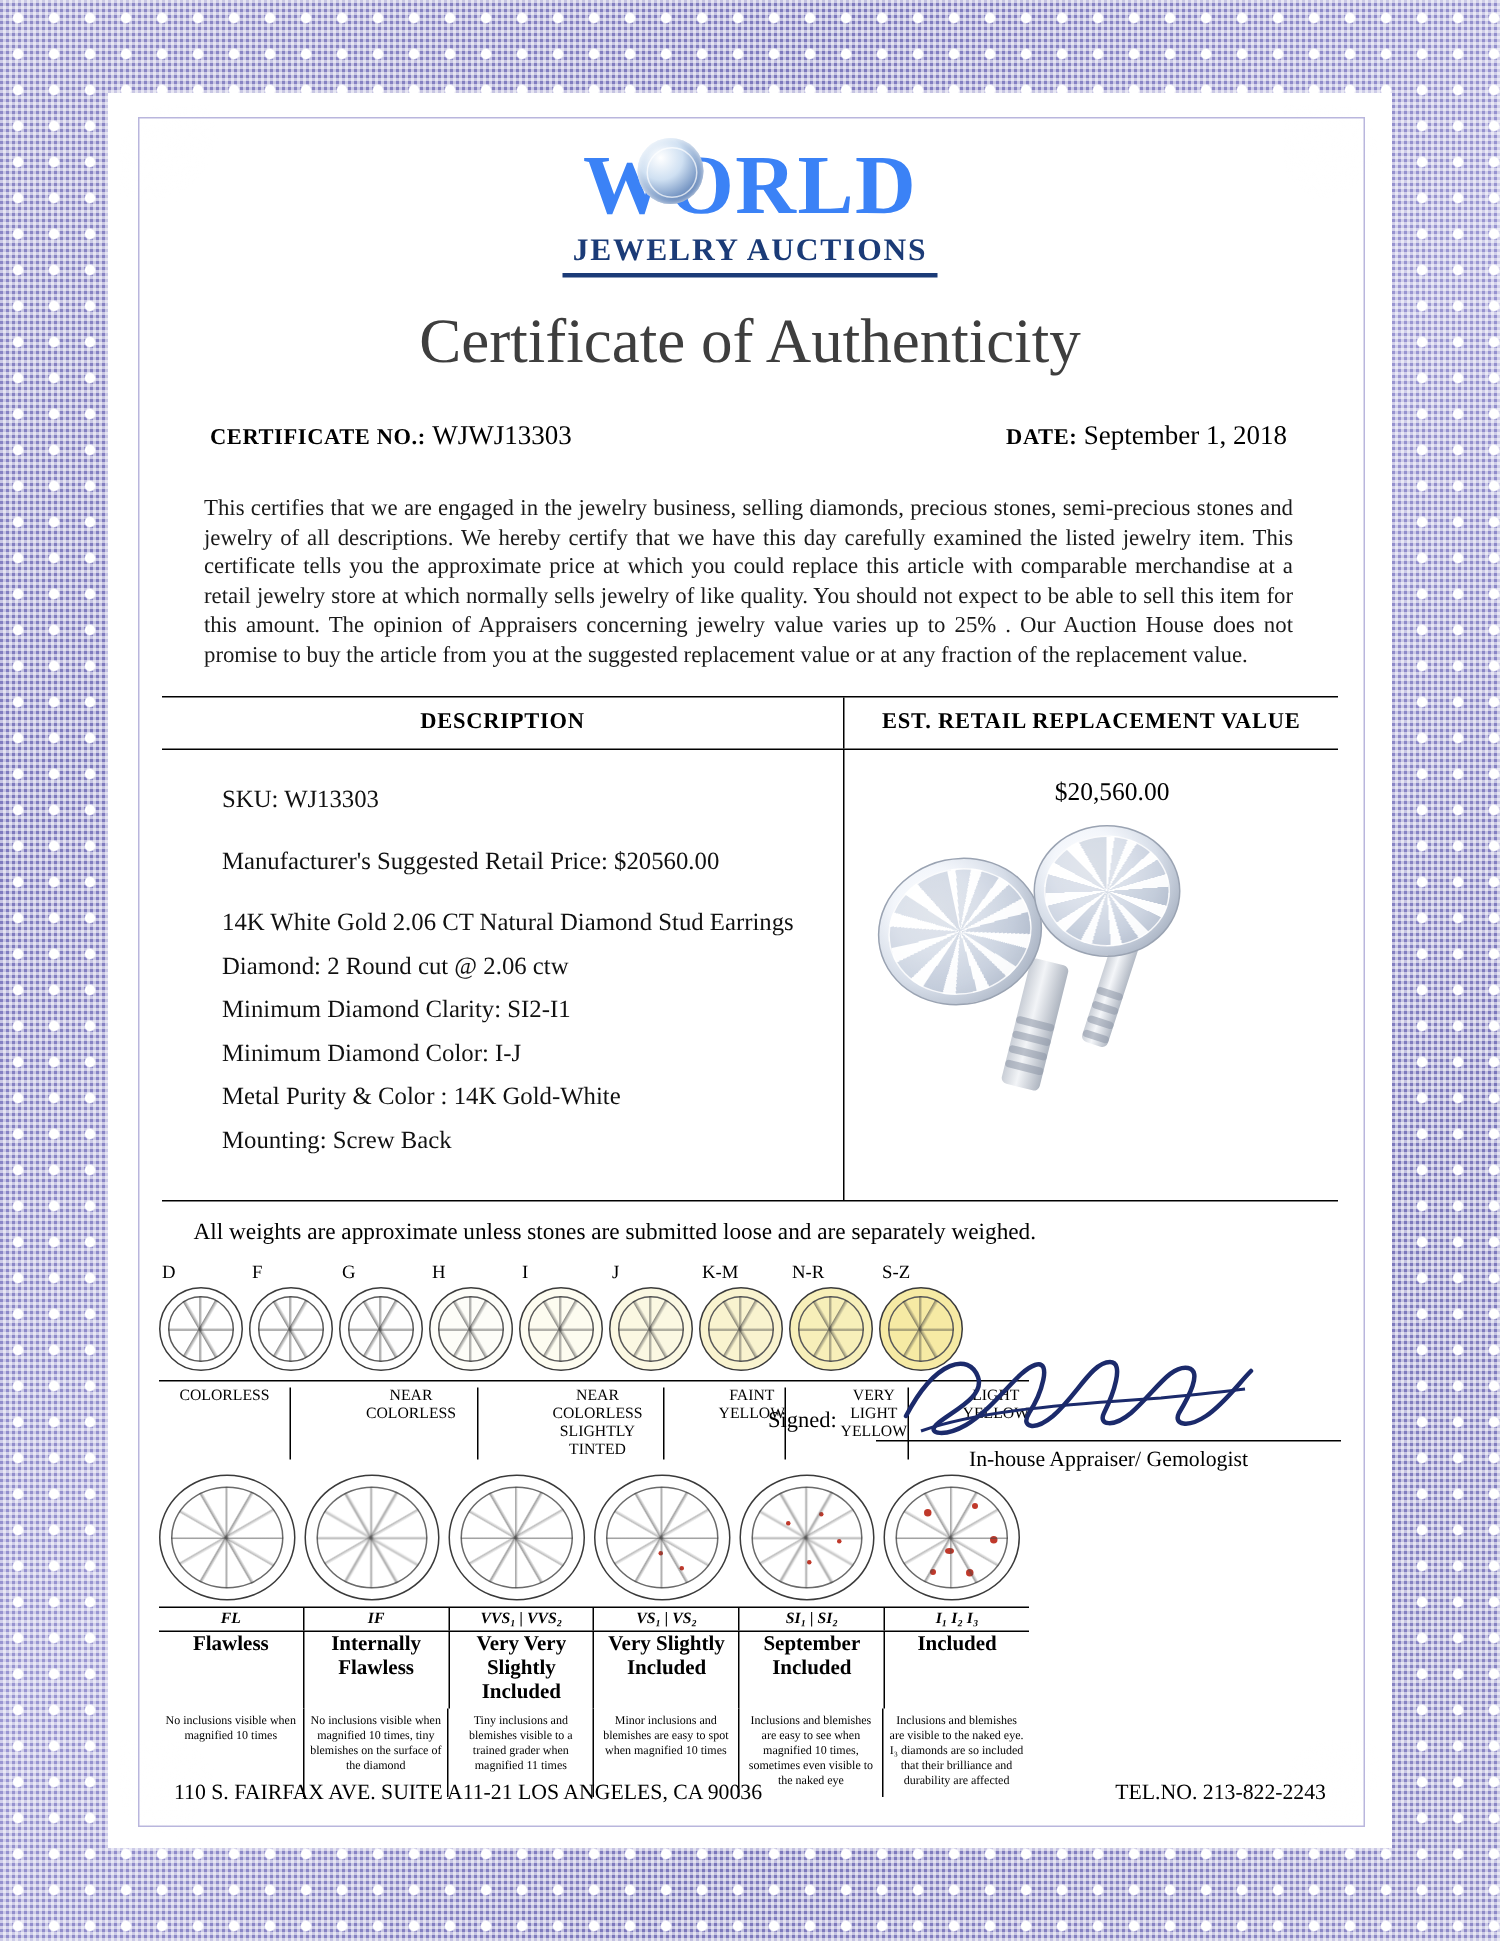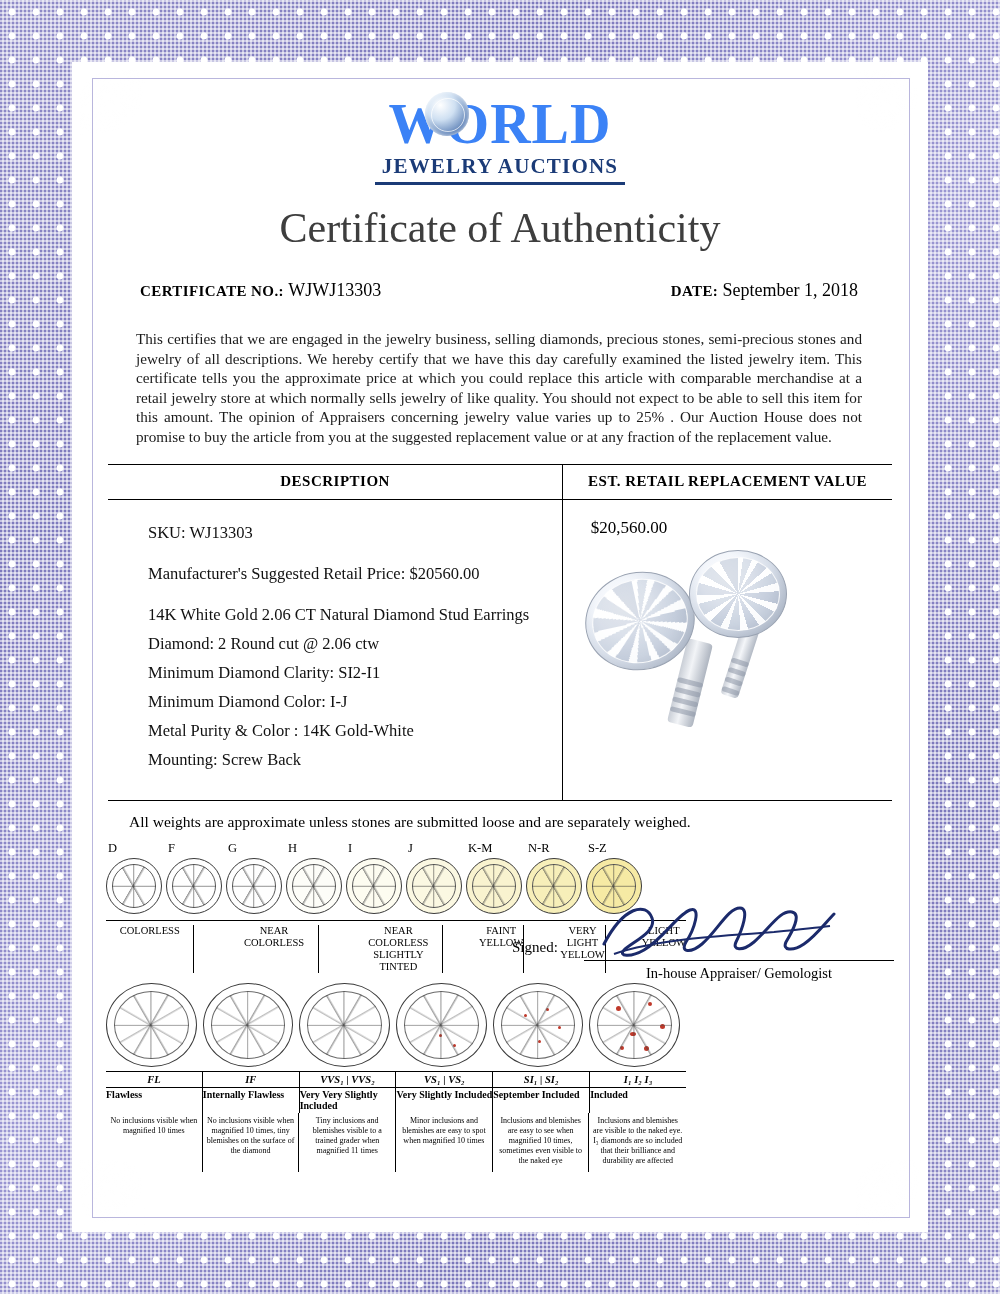--- a/index.html
+++ b/index.html
@@ -87,21 +87,21 @@
   
   .tbl{margin:18px 8px 0 8px;border-top:1.5px solid #000;border-bottom:1.5px solid #000;}
   .tbl-head{display:flex;border-bottom:1.5px solid #000;align-items:center;}
   .tbl-head div{
     font-weight:bold;font-size:15px;letter-spacing:.5px;text-align:center;padding:8px 0 9px;
   }
   .col-desc{width:58%;border-right:1.5px solid #000;}
   .col-val{width:42%;}
   .tbl-body{display:flex;min-height:300px;}
   .body-desc{width:58%;border-right:1.5px solid #000;padding:18px 0 18px 40px;box-sizing:border-box;}
-  .body-val{width:42%;padding:18px 0 0 28px;box-sizing:border-box;position:relative;}
+  .body-val{width:42%;padding:18px 0 0 28px;box-sizing:border-box;position:relative;text-align:center;}
   .desc-line{font-size:16.5px;line-height:29px;color:#111;}
   .desc-gap{height:12px;}
   .price{font-size:17px;}
 
   
   .earrings{position:absolute;left:18px;top:48px;width:240px;height:200px;}
   .stone{
     position:absolute;border-radius:50%;
     background:radial-gradient(circle at 38% 32%, #ffffff 0%, #f3f6fb 30%, #d6dde8 55%, #aab4c4 80%, #8d96a6 100%);
     border:1px solid #9aa3b2;
@@ -181,21 +181,21 @@
       linear-gradient(0deg, transparent 48%, rgba(70,70,70,.5) 49%, transparent 51%),
       linear-gradient(90deg, transparent 48%, rgba(70,70,70,.5) 49%, transparent 51%),
       linear-gradient(30deg, transparent 48%, rgba(70,70,70,.35) 49%, transparent 51%),
       linear-gradient(150deg, transparent 48%, rgba(70,70,70,.35) 49%, transparent 51%);
   }
   .incl{position:absolute;background:#c0392b;border-radius:50%;width:3px;height:3px;}
   .clarity-head{display:flex;border-top:1px solid #000;border-bottom:1px solid #000;margin-top:4px;}
   .ch{width:114px;font-size:10.5px;font-weight:bold;text-align:center;padding:2px 0;border-right:1px solid #000;font-style:italic;}
   .ch:last-child{border-right:none;}
   .clarity-sub{display:flex;}
-  .cs{width:114px;font-size:10px;padding:1px 0 2px;border-right:1px solid #000;font-weight:bold;}
+  .cs{width:114px;font-size:14px;text-align:center;padding:1px 0 2px;border-right:1px solid #000;font-weight:bold;}
   .cs:last-child{border-right:none;}
   .clarity-desc{display:flex;}
   .cd{width:114px;font-size:8px;line-height:10px;text-align:center;padding:3px 3px 6px;border-right:1px solid #000;box-sizing:border-box;}
   .cd:last-child{border-right:none;}
 
   
   .sig-block{position:absolute;right:6px;top:812px;width:310px;text-align:center;}
   .sig-line{border-bottom:1px solid #000;height:62px;position:relative;}
   .sig-label{position:absolute;left:-72px;bottom:4px;font-size:15px;}
   .sig-svg{position:absolute;left:10px;bottom:-6px;}
@@ -373,14 +373,18 @@
     <div class="sig-line">
       <span class="sig-label">Signed:</span>
       <svg class="sig-svg" width="250" height="70" viewBox="0 0 250 70">
         <path d="M10,48 C30,10 52,6 58,22 C63,36 38,46 30,54 C24,60 36,62 50,54 C70,42 84,18 96,14 C108,10 100,34 92,46 C86,56 96,58 108,48 C124,34 134,12 146,12 C156,12 148,34 142,46 C138,54 148,56 160,46 C176,32 186,14 198,16 C208,18 198,36 192,46 C188,54 198,56 210,48 C222,40 232,26 240,18" fill="none" stroke="#1b2a6b" stroke-width="3" stroke-linecap="round"></path>
         <path d="M20,58 C60,44 120,40 180,36 C200,34 220,32 236,30" fill="none" stroke="#1b2a6b" stroke-width="2"></path>
       </svg>
     </div>
     <div class="sig-caption">In-house Appraiser/ Gemologist</div>
   </div>
 
+  <div class="footer">
+    <span>110 S. FAIRFAX AVE. SUITE A11-21 LOS ANGELES, CA 90036</span>
+    <span>TEL.NO.  213-822-2243</span>
+  </div>
 
 </div>
 
 </body></html>

